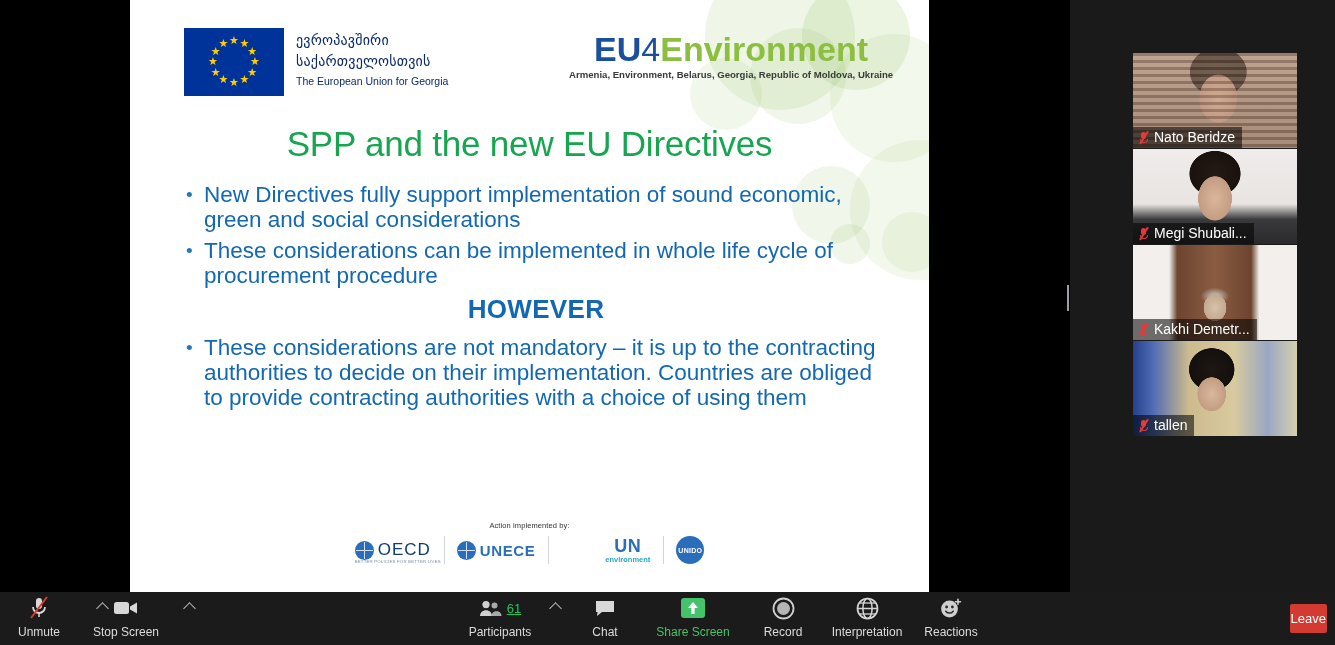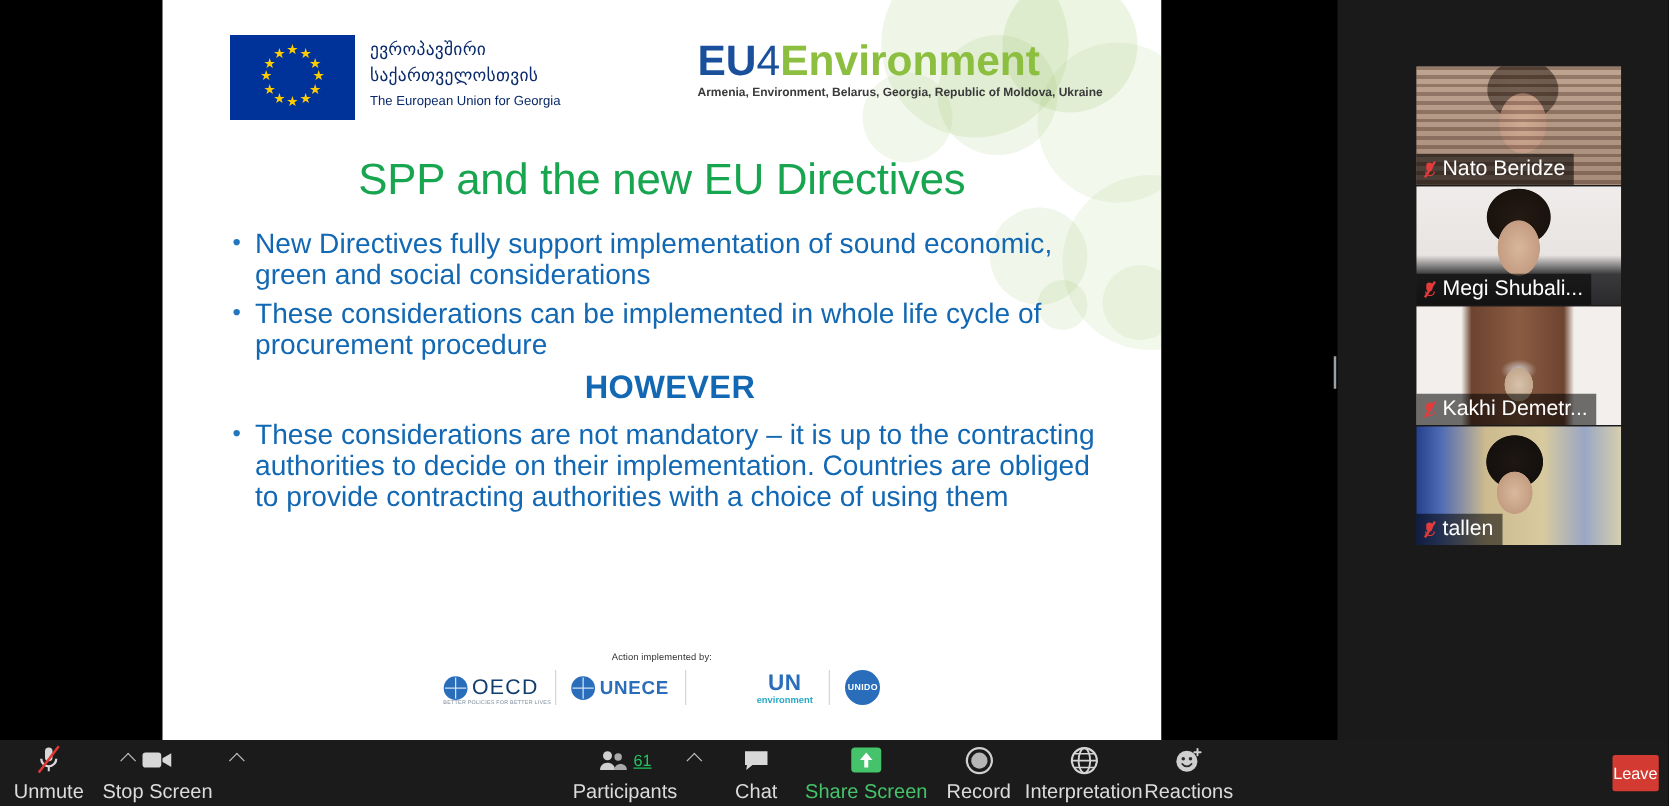--- a/index.html
+++ b/index.html
@@ -38,21 +38,21 @@
   .eu-logo { position: absolute; left: 54px; top: 10px; display: flex; align-items: flex-start; gap: 12px; }
   .eu-flag { width: 100px; height: 68px; background: #003399; position: relative; flex: 0 0 auto; }
   .eu-star { position: absolute; color: #FFCC00; font-size: 11px; line-height: 11px; }
   .eu-names { padding-top: 2px; }
   .eu-ka1, .eu-ka2 {
     font-family: "DejaVu Sans", sans-serif; color: #0a2a6b;
     font-size: 14px; line-height: 21px; letter-spacing: .2px; white-space: nowrap;
   }
   .eu-en { font-family: "Liberation Sans", sans-serif; color: #0a2a6b; font-size: 10.5px; margin-top: 3px; white-space: nowrap; }
 
-  .e4e { position: absolute; left: 428px; top: 12px; }
+  .e4e { position: absolute; left: 439px; top: 12px; text-align: center; }
   .e4e-main { font-family: "Liberation Sans", sans-serif; font-weight: bold; font-size: 34px; line-height: 38px; white-space: nowrap; }
   .e4e-eu { color: #1a4f9c; }
   .e4e-4 { color: #1a4f9c; font-weight: normal; }
   .e4e-env { color: #8cbe3f; }
   .e4e-sub { font-family: "Liberation Sans", sans-serif; font-size: 9.6px; font-weight: bold; color: #3a3a3a; margin-top: 1px; white-space: nowrap; }
 
   
   .slide-title {
     position: absolute; left: 0; top: 124px; width: 100%;
     text-align: center; color: #17a550;
@@ -92,35 +92,35 @@
   .drag-handle span { width: 2px; height: 26px; background: #9aa0a6; display:block; }
 
   
   .filmstrip { position: absolute; left: 1070px; top: 0; width: 265px; height: 592px; background: #1a1a1a; }
   .tiles { position: absolute; left: 63px; top: 53px; width: 164px; }
   .tile { position: relative; width: 164px; height: 95px; margin-bottom: 1px; overflow: hidden; background: #111; }
   .tile.active { outline: 3px solid #d9e548; outline-offset: -3px; }
   .tile-img { position: absolute; inset: 0; }
   .name-chip {
     position: absolute; left: 0; bottom: 0; max-width: 100%;
-    background: rgba(0,0,0,.55); color: #fff; font-size: 17px;
+    background: rgba(0,0,0,.55); color: #fff; font-size: 14px;
     padding: 2px 7px 3px 5px; display: flex; align-items: center; gap: 5px;
     white-space: nowrap; overflow: hidden;
   }
   .tile.active .name-chip { background: rgba(0,0,0,.35); }
   .mute-ico { width: 11px; height: 13px; position: relative; flex: 0 0 auto; }
   .mute-ico .body { position:absolute; left:3px; top:1px; width:5px; height:7px; border-radius:3px; background:#e23b3b; }
   .mute-ico .stand { position:absolute; left:1.5px; top:8px; width:8px; height:4px; border-bottom:1.5px solid #e23b3b; border-left:1.5px solid #e23b3b; border-right:1.5px solid #e23b3b; border-radius:0 0 4px 4px; }
   .mute-ico .slash { position:absolute; left:5px; top:-1px; width:1.6px; height:15px; background:#e23b3b; transform: rotate(32deg); }
 
   
   .toolbar { position: absolute; left: 0; top: 592px; width: 1335px; height: 53px; background: #1b1b1b; }
   .tb-item { position: absolute; top: 4px; display: flex; flex-direction: column; align-items: center; width: 86px; }
   .tb-ico { height: 24px; display: flex; align-items: center; justify-content: center; }
-  .tb-label { font-size: 16px; color: #dcdcdc; margin-top: 5px; white-space: nowrap; }
+  .tb-label { font-size: 12px; color: #dcdcdc; margin-top: 5px; white-space: nowrap; }
   .tb-label.green { color: #45c36a; }
   .caret { position: absolute; top: 12px; width: 9px; height: 9px; border-left: 1.6px solid #bdbdbd; border-top: 1.6px solid #bdbdbd; transform: rotate(45deg); }
   .leave-btn {
     position: absolute; right: 8px; top: 12px; background: #d33a31; color: #fff;
     font-size: 13px; padding: 7px 1px; border-radius: 2px; border: none;
   }
   .count-badge { color: #22c55e; font-size: 13px; margin-left: 4px; text-decoration: underline; }
 </style>
 </head>
 <body>

